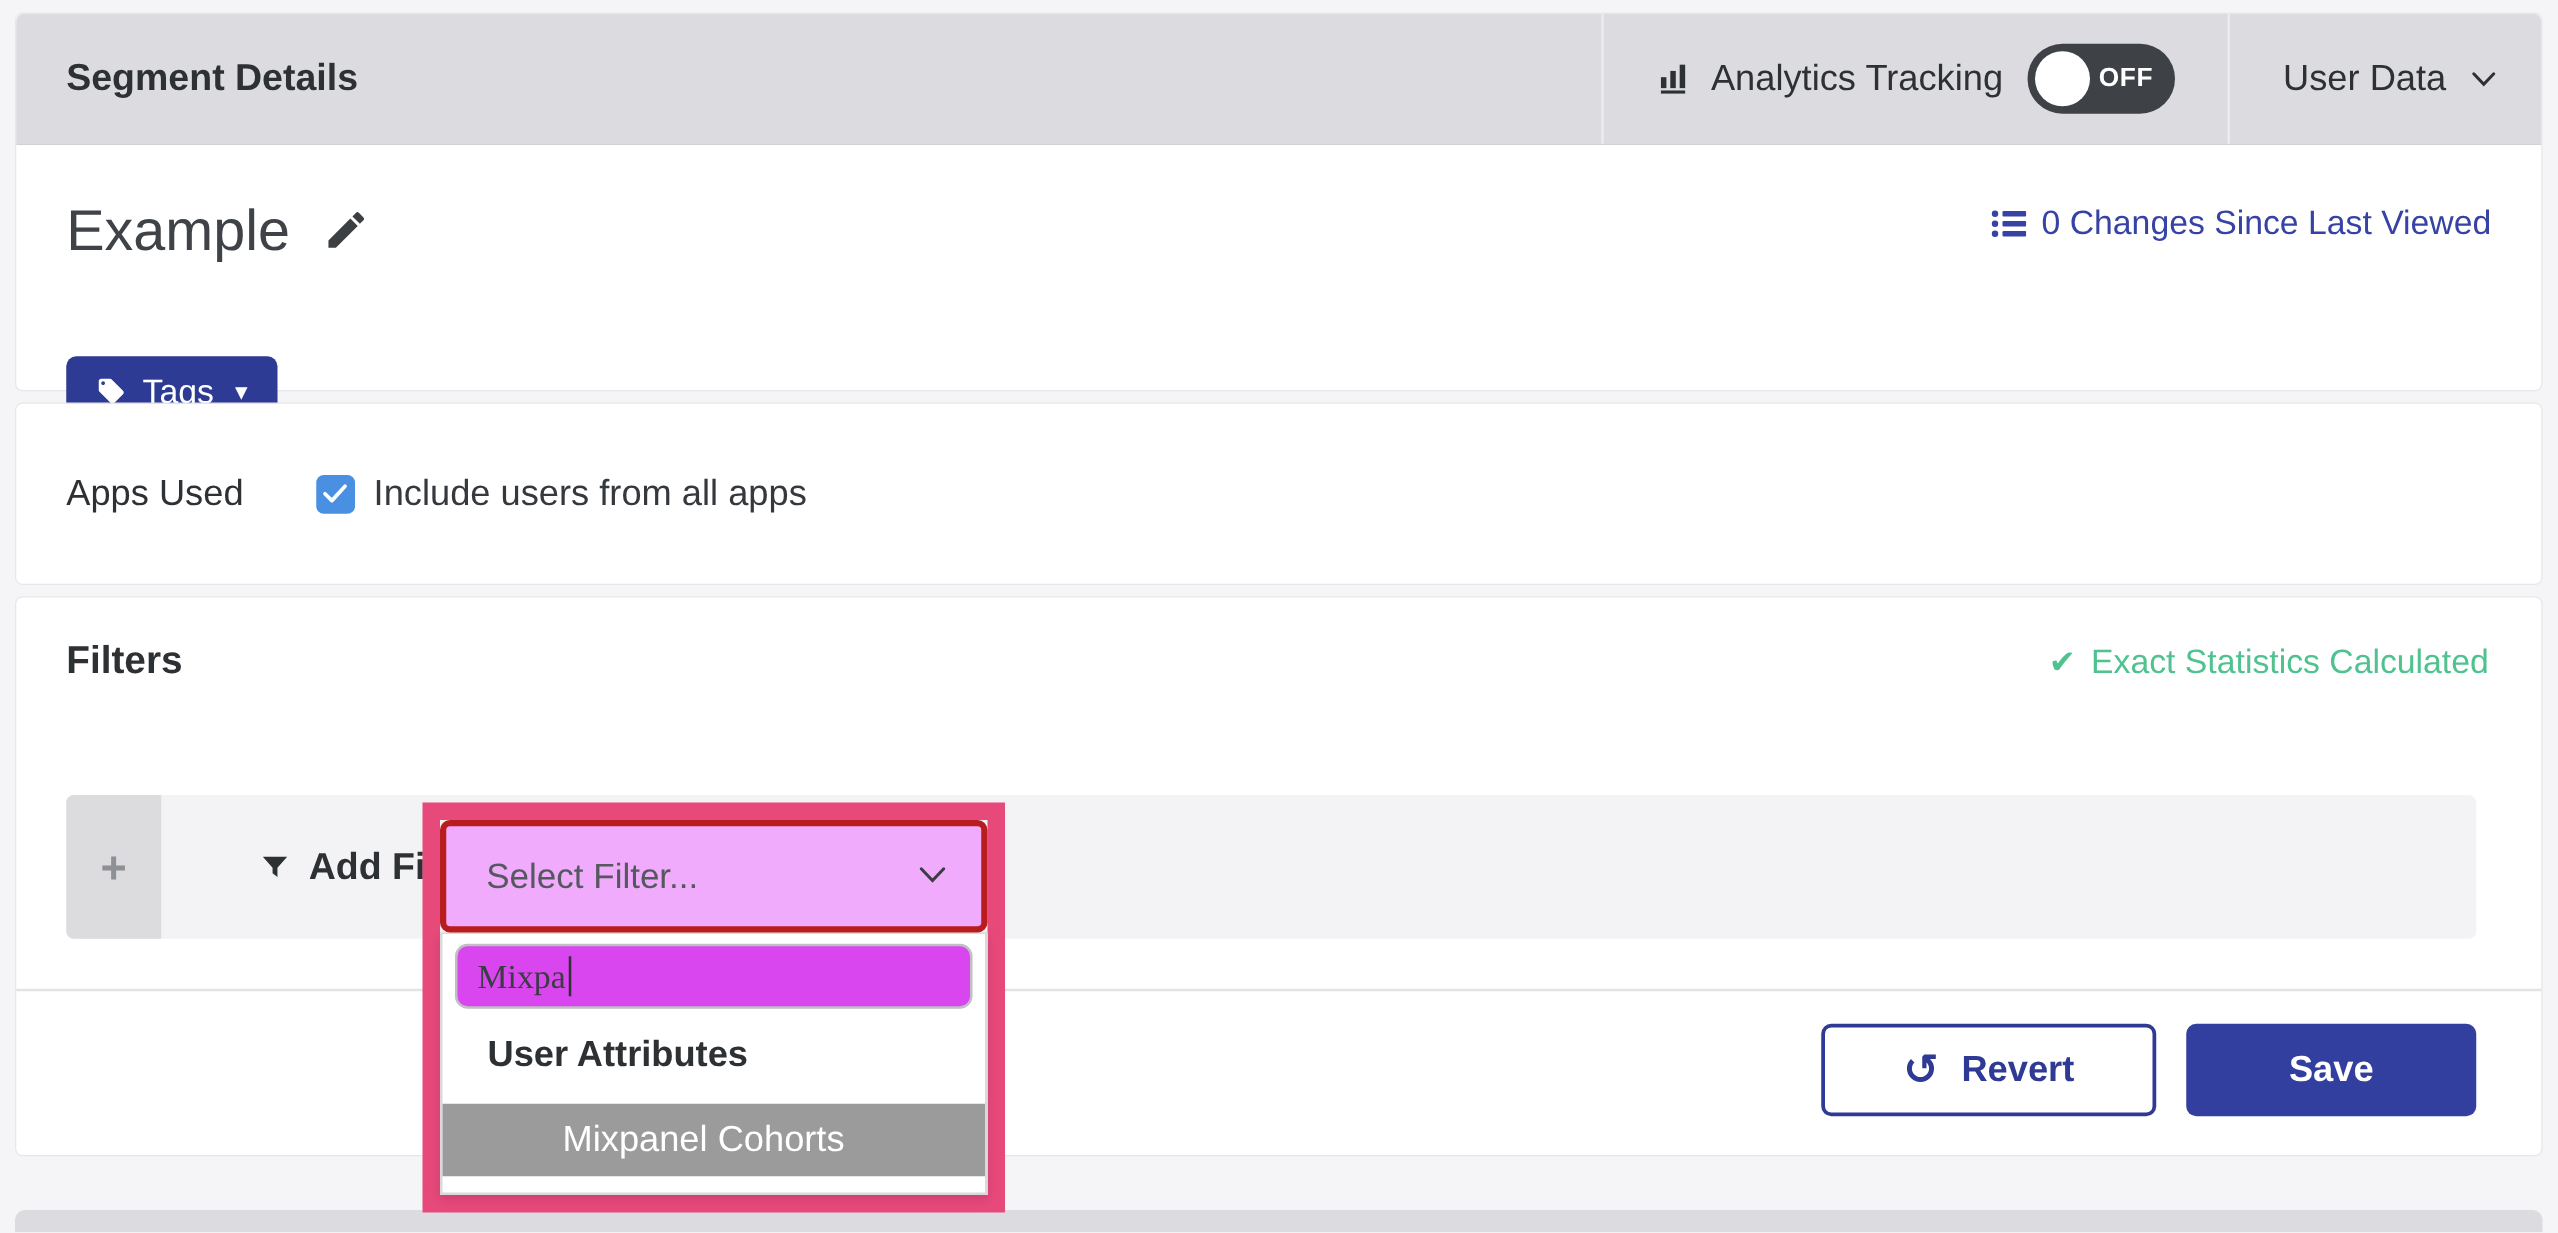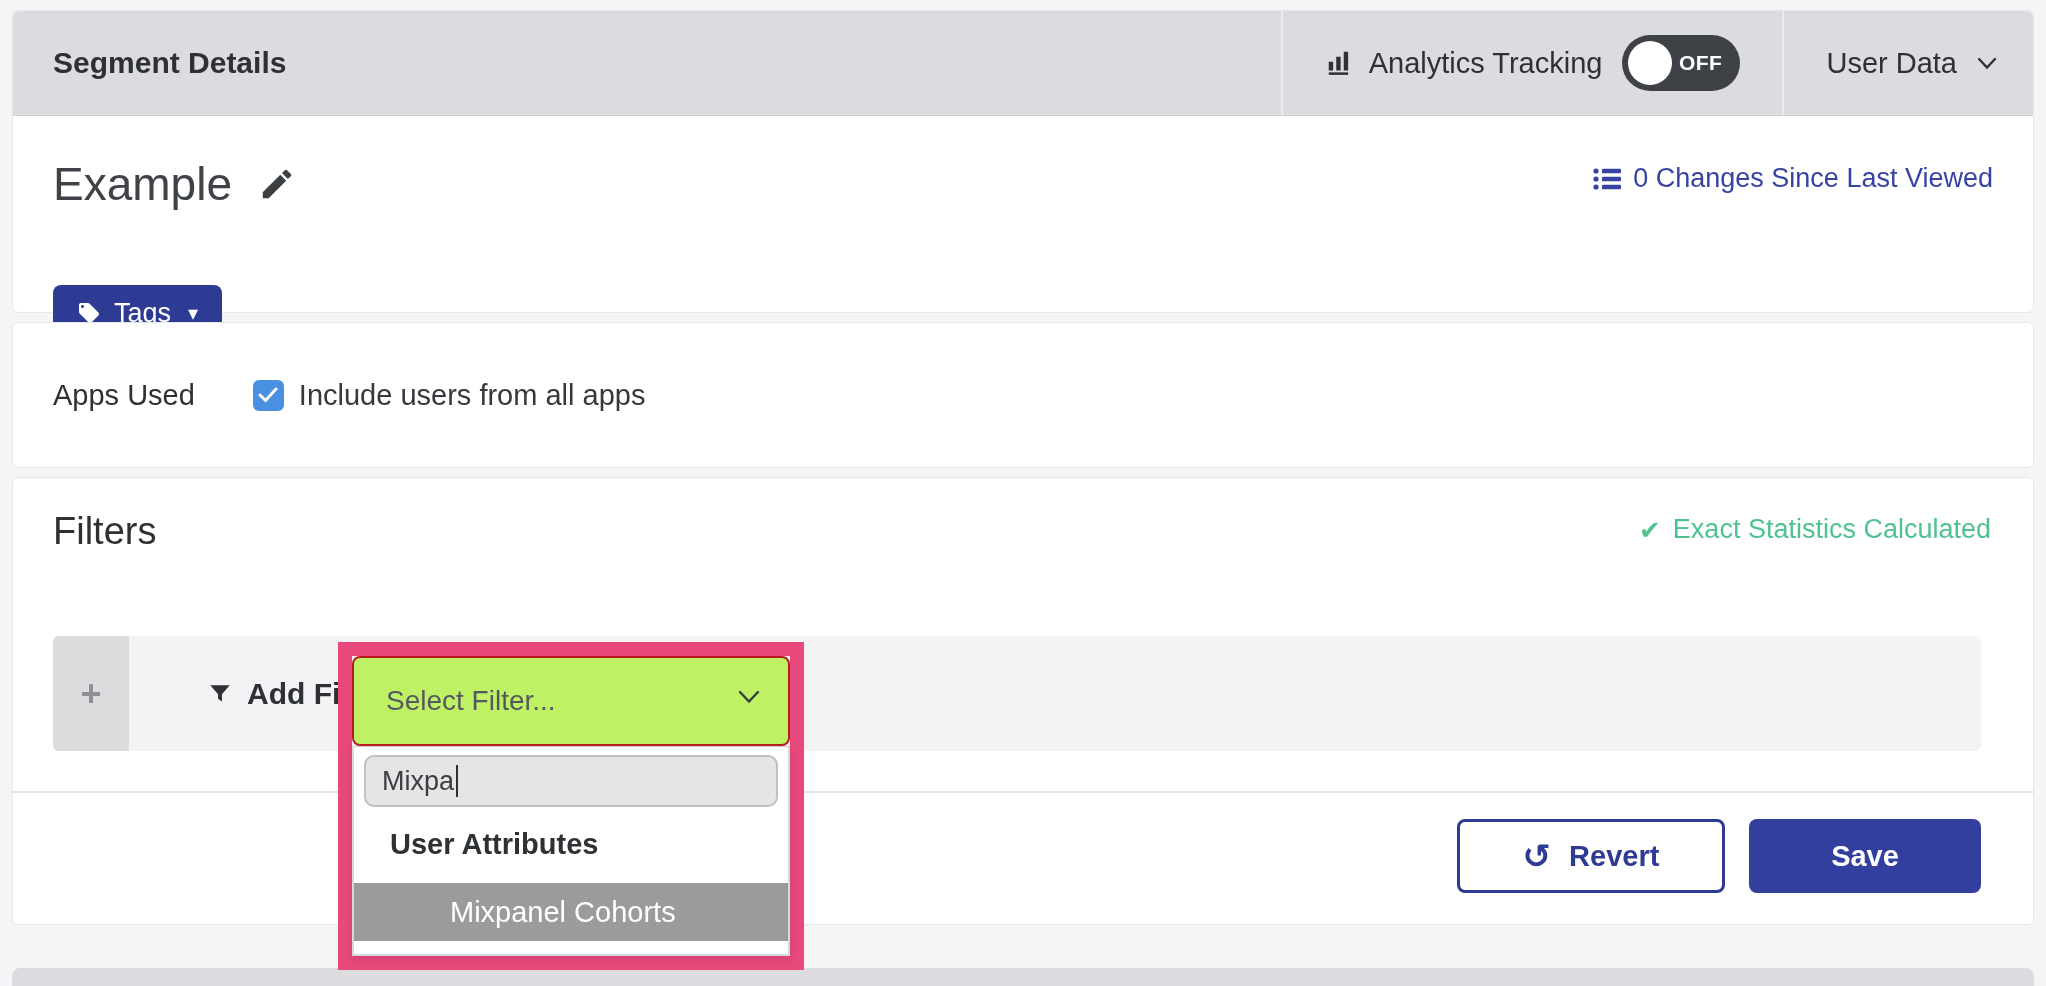--- a/index.html
+++ b/index.html
@@ -34,45 +34,45 @@
   .tags-btn { position:absolute; left:40px; top:234px; height:56px; padding:0 24px; background:#2e3b94;
     border:none; border-radius:8px; display:flex; align-items:center; gap:13px; color:#ffffff; font-size:27px; cursor:pointer;margin-top:40px; }
   .tags-caret { font-size:20px; font-family:"DejaVu Sans",sans-serif; margin-left:4px; }
 
   
   .apps-label { font-size:29px; font-weight:normal; color:#2e3134; margin-right:58px; }
   .checkbox { width:31px; height:31px; background:#4a90e2; border-radius:6px; display:flex; align-items:center; justify-content:center; cursor:pointer; margin-right:15px; }
   .apps-cb-label { font-size:29px; color:#35383d; }
 
   
-  .filters-title { position:absolute; left:40px; top:32px; font-size:38px; font-weight:400; color:#2e3134; }
+  .filters-title { position:absolute; left:40px; top:32px; font-size:31px; font-weight:700; color:#2e3134; }
   .stats-status { position:absolute; right:42px; top:36px; display:flex; align-items:center; gap:12px;
     color:#4fc28f; font-size:27px; }
   .stats-check { font-family:"DejaVu Sans",sans-serif; font-size:26px; font-weight:bold; }
   .filters-desc { position:absolute; left:40px; top:96px; font-size:27px; color:#3a3d42; }
   .add-row { position:absolute; left:40px; right:52px; top:158px; height:115px; background:#f3f3f5; border-radius:6px; display:flex; align-items:center; }
   .plus-block { width:76px; height:115px; background:#dcdcdf; border-radius:6px 0 0 6px; display:flex; align-items:center; justify-content:center; font-size:36px; font-weight:bold; color:#8d9095; cursor:pointer; }
   .addfilter-group { display:flex; align-items:center; gap:14px; margin-left:78px; }
   .addfilter-label { font-size:30px; font-weight:bold; color:#2e3134; }
   .hr2 { position:absolute; left:0; right:0; top:313px; height:2px; background:#e3e3e7; }
 
   .btn { position:absolute; top:341px; height:74px; border-radius:8px; font-size:29px; font-weight:bold; display:flex; align-items:center; justify-content:center; cursor:pointer; }
   .btn-revert { right:308px; width:268px; background:#ffffff; border:3px solid #2f3a94; color:#2f3a94; gap:18px; }
   .revert-icon { font-family:"DejaVu Sans",sans-serif; font-size:34px; font-weight:bold; line-height:1; }
   .btn-save { right:52px; width:232px; background:#333f9e; border:none; color:#ffffff; }
 
   .bottom-bar { position:absolute; left:12px; top:968px; width:2022px; height:18px; background:#dbdbe0; border-radius:8px 8px 0 0; }
 
   
   .annot { position:absolute; left:338px; top:642px; width:466px; height:328px; border:14px solid #e7497b; z-index:10; }
-  .select-box { position:relative; width:100%; height:90px; background:#bef264; border:2px solid #b91c1c; border-radius:8px; display:flex; align-items:center; cursor:pointer; }
+  .select-box { position:relative; width:100%; height:90px; background:#f0abfc; border:5px solid #b91c1c; border-radius:8px; display:flex; align-items:center; cursor:pointer; }
   .select-text { padding-left:32px; font-size:28px; color:#55585e; }
   .select-chevron { position:absolute; right:28px; top:32px; }
   .dd-panel { width:100%; height:210px; background:#ffffff; border:2px solid #d9d9dd; border-top:1px solid #cfcfd4; box-shadow:0 3px 8px rgba(0,0,0,0.12); }
-  .dd-search { margin:8px 10px 0; height:52px; border:2px solid #bfbfc4; border-radius:10px; background:#e5e5e5; display:flex; align-items:center; padding-left:16px; font-size:27px; color:#3a3d42; cursor:text; }
+  .dd-search { margin:8px 10px 0; height:52px; border:2px solid #bfbfc4; border-radius:10px; background:#d946ef; display:flex; align-items:center; padding-left:16px; font-size:27px; color:#3a3d42; cursor:text;font-family:Liberation Serif, serif; }
   .dd-caret { display:inline-block; width:2px; height:32px; background:#2e3134; margin-left:2px; }
   .dd-group { margin-top:12px; height:50px; line-height:50px; padding-left:36px; font-size:29px; font-weight:bold; color:#2e3134; }
   .dd-option { margin-top:14px; height:58px; line-height:58px; padding-left:96px; background:#9b9b9b; color:#ffffff; font-size:29px; cursor:pointer; }
 
   svg { display:block; }
 </style>
 </head>
 <body>
 
 <div class="page">

